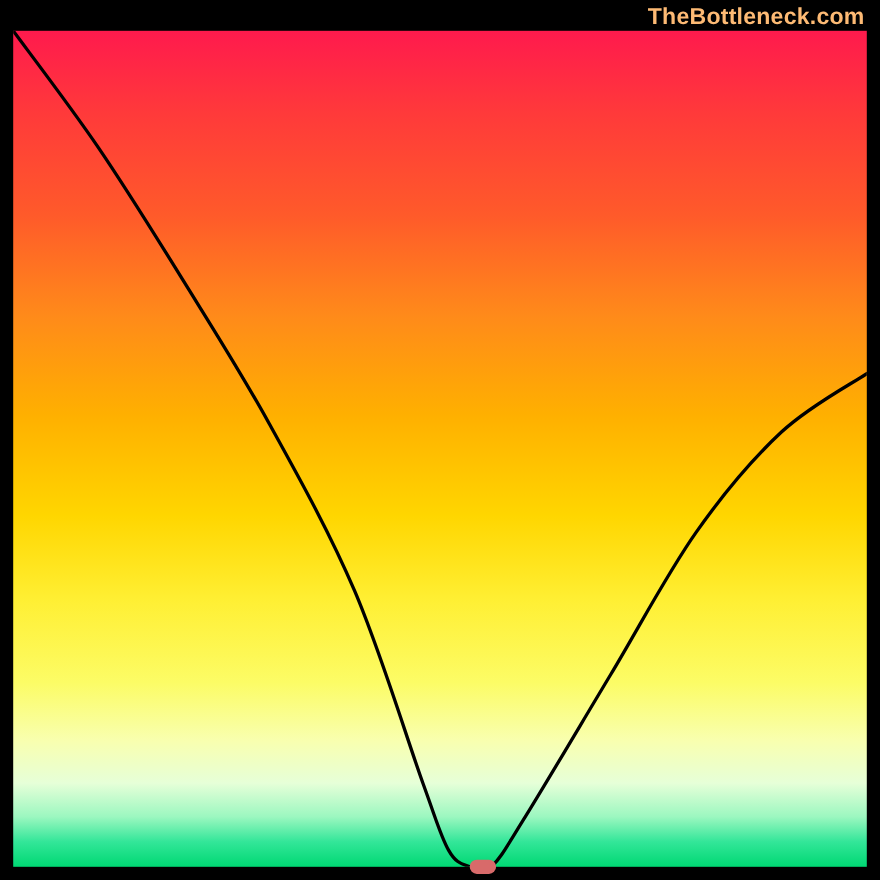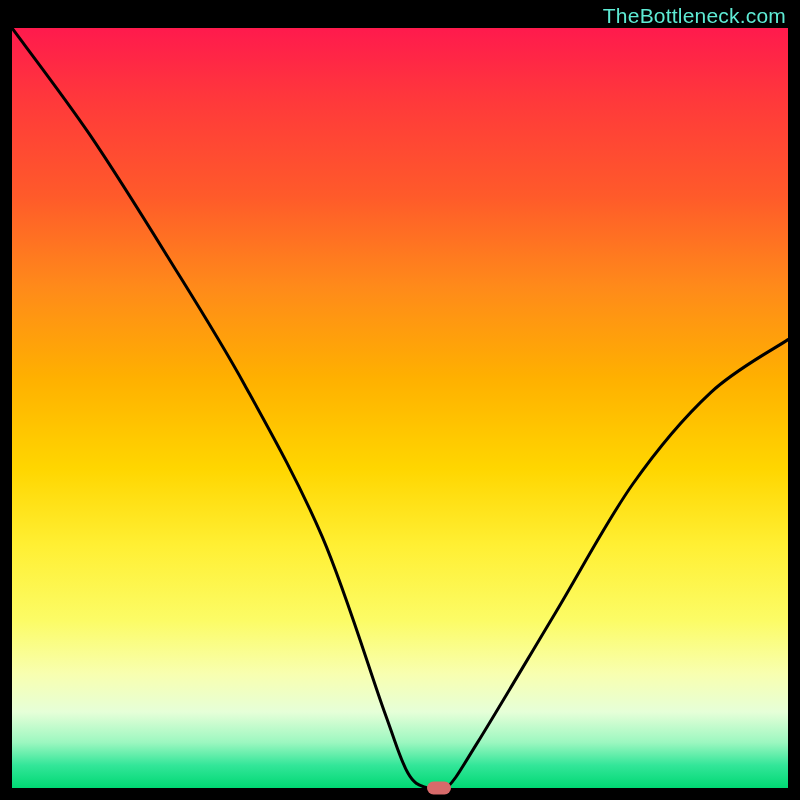--- a/index.html
+++ b/index.html
@@ -36,23 +36,23 @@
       #e6ffd8 90%,
       #9cf7c0 94%,
       #33e699 97%,
       #00d873 100%
     );
   }
   .watermark {
     position: absolute;
     top: 4px;
     right: 14px;
-    color: #5eead4;
+    color: #fdba74;
     font-size: 21px;
-    font-weight: 400;
+    font-weight: 700;
     letter-spacing: 0.2px;
     text-align: center;
   }
   svg.curve {
     position: absolute;
     left: 0;
     top: 0;
     width: 100%;
     height: 100%;
   }

